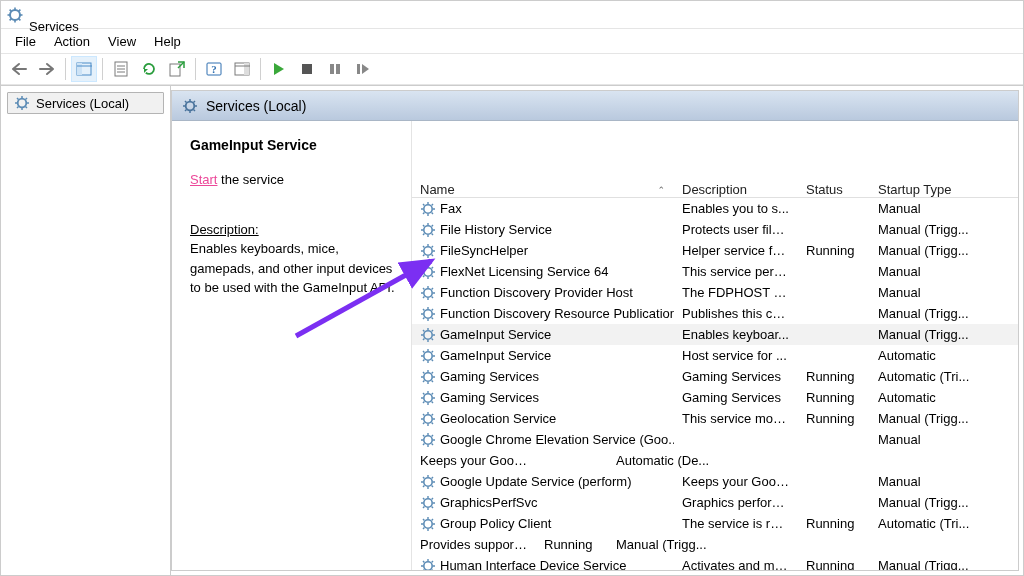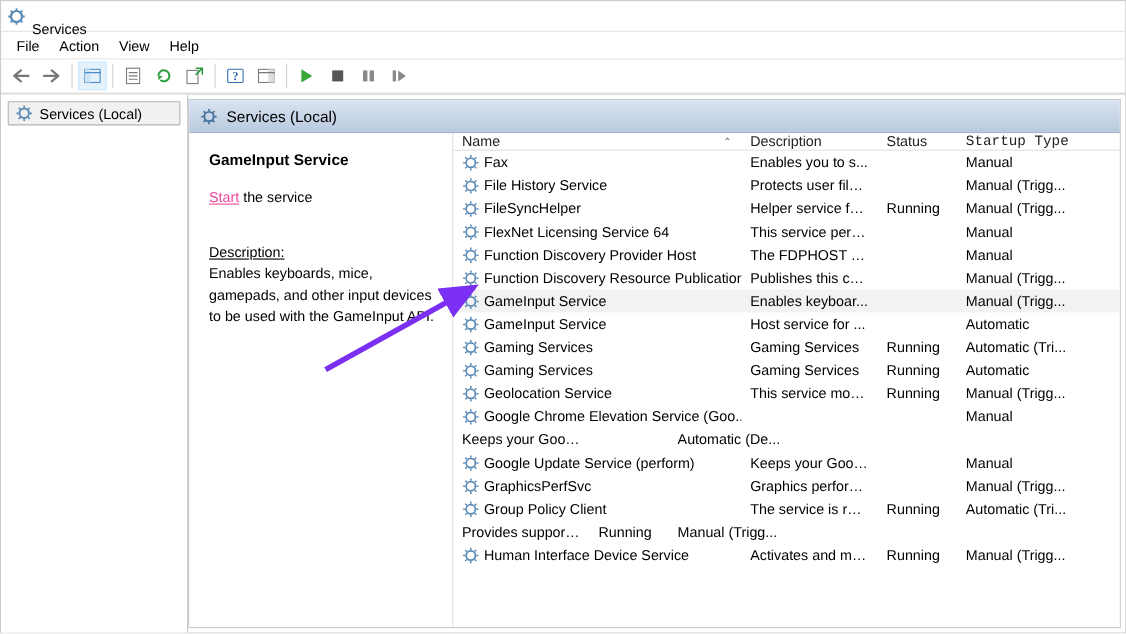--- a/index.html
+++ b/index.html
@@ -18,26 +18,26 @@
   .tree-item { display:flex; align-items:center; gap:6px; padding:3px 8px; }
   .tree-item.selected { background:#f1f1f1; border:1px solid #b4b4b4; border-radius:1px; margin:2px 6px; padding:2px 6px;}
   .right-pane { flex:1; display:flex; flex-direction:column; min-width:0; border:1px solid #ccc; margin:4px 4px 4px 0; background:#fff;}
   .rp-header { height:30px; background:linear-gradient(#d9e4f1,#b9c9de); display:flex; align-items:center; gap:8px; padding:0 10px; border-bottom:1px solid #a9b6c6;}
   .rp-body { flex:1; display:flex; min-height:0;}
   .detail-pane { width:240px; padding:14px 12px 10px 18px; border-right:1px solid #e4e4e4; font-size:13px; line-height:1.5; }
   .detail-pane h3 { font-size:14px; font-weight:600; margin-bottom:14px;}
   .start-link { color:#ec4899; text-decoration:underline; cursor:pointer;}
   .desc-label { margin-top:30px;text-decoration:underline;}
   .list-pane { flex:1; overflow:hidden; display:flex; flex-direction:column; }
-  .cols { display:flex; align-items:flex-start; height:16px; border-bottom:1px solid #e0e0e0; user-select:none;}
+  .cols { display:flex; align-items:flex-end; height:44px; border-bottom:1px solid #e0e0e0; user-select:none;margin-top:33px;}
   .col { padding:0 8px; font-size:13px; color:#222; border-right:1px solid transparent; white-space:nowrap; overflow:hidden; text-overflow:ellipsis;}
   .col-name { width:262px; display:flex; align-items:center; justify-content:space-between;}
   .col-desc { width:124px;}
   .col-status { width:72px;}
-  .col-startup { flex:1;font-family:Liberation Mono, monospace;}
+  .col-startup { flex:1;}
   .sort-caret { font-size:9px; color:#666; margin-left:16px;}
   .rows { flex:1; overflow-y:hidden;}
   .row { display:flex; align-items:center; height:21px; padding:0; }
   .row.selected { background:#f2f2f2;}
   .cell { padding:0 8px; white-space:nowrap; overflow:hidden; text-overflow:ellipsis; font-size:13px;}
   .cell-name { width:262px; display:flex; align-items:flex-start; gap:4px;}
   .cell-desc { width:124px;}
   .cell-status { width:72px;}
   .cell-startup { flex:1;}
   .gear { width:16px; height:16px; flex:0 0 16px; display:inline-block;}

